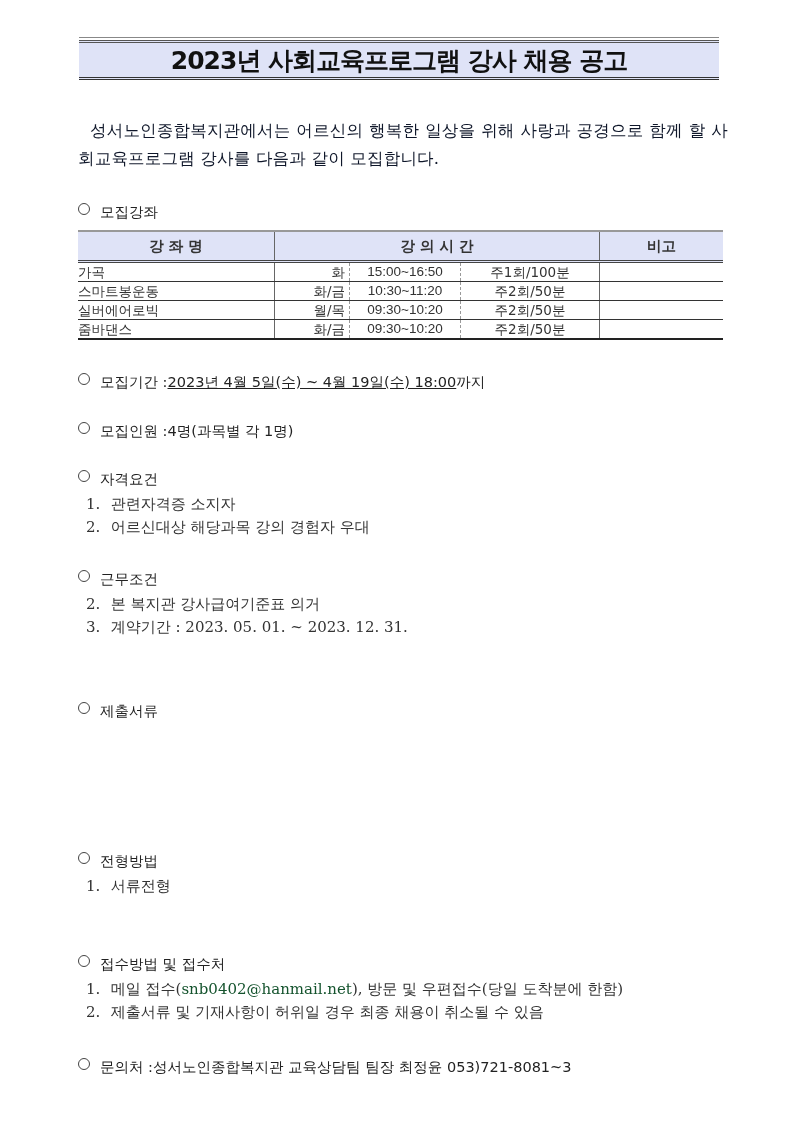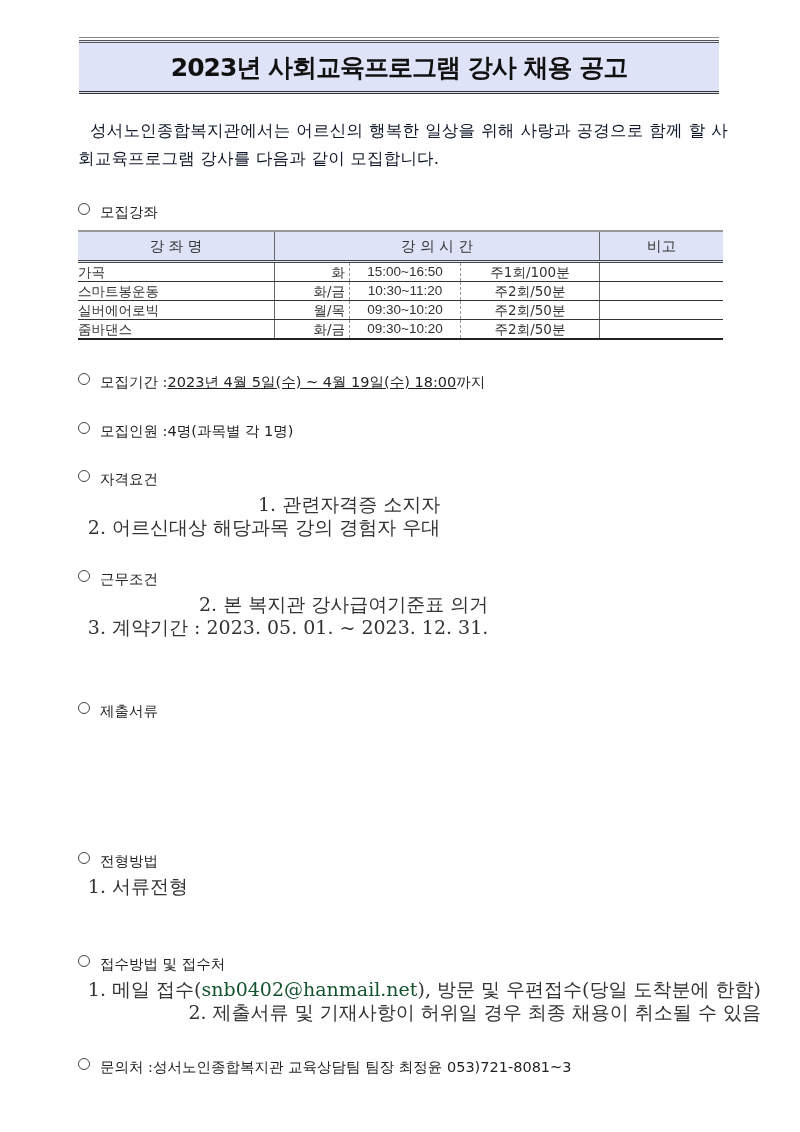--- a/index.html
+++ b/index.html
@@ -1,38 +1,38 @@
 <!DOCTYPE html>
 <html><head>
 <meta charset="utf-8">
 <style>
   html, body { margin:0; padding:0; background:#ffffff; }
   body { width:800px; height:1132px; position:relative; overflow:hidden;
          font-family:"DejaVu Serif","Liberation Serif",serif; color:#222; }
-  .banner { position:absolute; left:79px; top:40px; width:640px; height:54px;
+  .banner { position:absolute; left:79px; top:40px; width:640px; height:40px;
             background:#dfe3f7; border-top:3px double #555; border-bottom:3px double #333; 
             box-sizing:border-box; display:flex; align-items:center; justify-content:center; }
   .banner .topline { position:absolute; left:0; right:0; top:-6px; height:1px; background:#888; }
   .banner-title { font-family:"DejaVu Sans","Liberation Sans",sans-serif; font-weight:bold;
                   font-size:25px; letter-spacing:-1px; color:#111; }
   .intro { position:absolute; left:78px; top:117px; width:650px; font-size:16.5px; line-height:28px;
            letter-spacing:0.2px; color:#0f172a; }
   .intro p { margin:0; text-indent:12px; text-align:justify; }
   .section { position:absolute; left:78px; font-size:15px; color:#222; }
   .section-head { display:flex; align-items:flex-start; font-weight:normal; font-family:"DejaVu Sans","Liberation Sans",sans-serif; font-size:14.5px; }
   .circle { display:inline-block; width:12px; height:12px; border:1.3px solid #444; border-radius:50%;
             margin-right:10px; box-sizing:border-box; }
   .items { margin-top:4px; }
-  .item { height:23px; line-height:23px; padding-left:8px; font-size:19px; color:#333;text-align:right; }
+  .item { height:23px; line-height:23px; padding-left:8px; font-size:15px; color:#333; }
   .item .num { display:inline-block; width:20px; }
   .u { text-decoration:underline; }
   .link { color:#14532d; }
   table.courses { position:absolute; left:78px; top:230px; width:645px; border-collapse:collapse;
                   font-size:13.5px; color:#333; }
-  table.courses th { background:#dfe3f7; font-weight:normal; height:26px; font-size:14.5px;
+  table.courses th { background:#dfe3f7; font-weight:bold; height:26px; font-size:14.5px;
                      border-top:2px solid #999; border-bottom:3px double #444; border-left:1px solid #666; }
   table.courses th:first-child { border-left:none; }
   table.courses td { height:18px; line-height:18px; border-bottom:1px solid #333; padding:0; }
   table.courses tr:last-child td { border-bottom:2px solid #222; }
   td.name { width:196px; }
   td.day { text-align:right; width:70px; padding-right:4px !important; border-left:1px solid #666; border-right:1px dashed #999; font-family:"DejaVu Sans","Liberation Sans",sans-serif; }
   td.time { text-align:center; width:110px; border-right:1px dashed #999; font-family:"Liberation Sans",sans-serif; }
   td.freq { text-align:center; width:138px; font-family:"DejaVu Sans","Liberation Sans",sans-serif; }
   td.note { border-left:1px solid #666; }
 </style>

